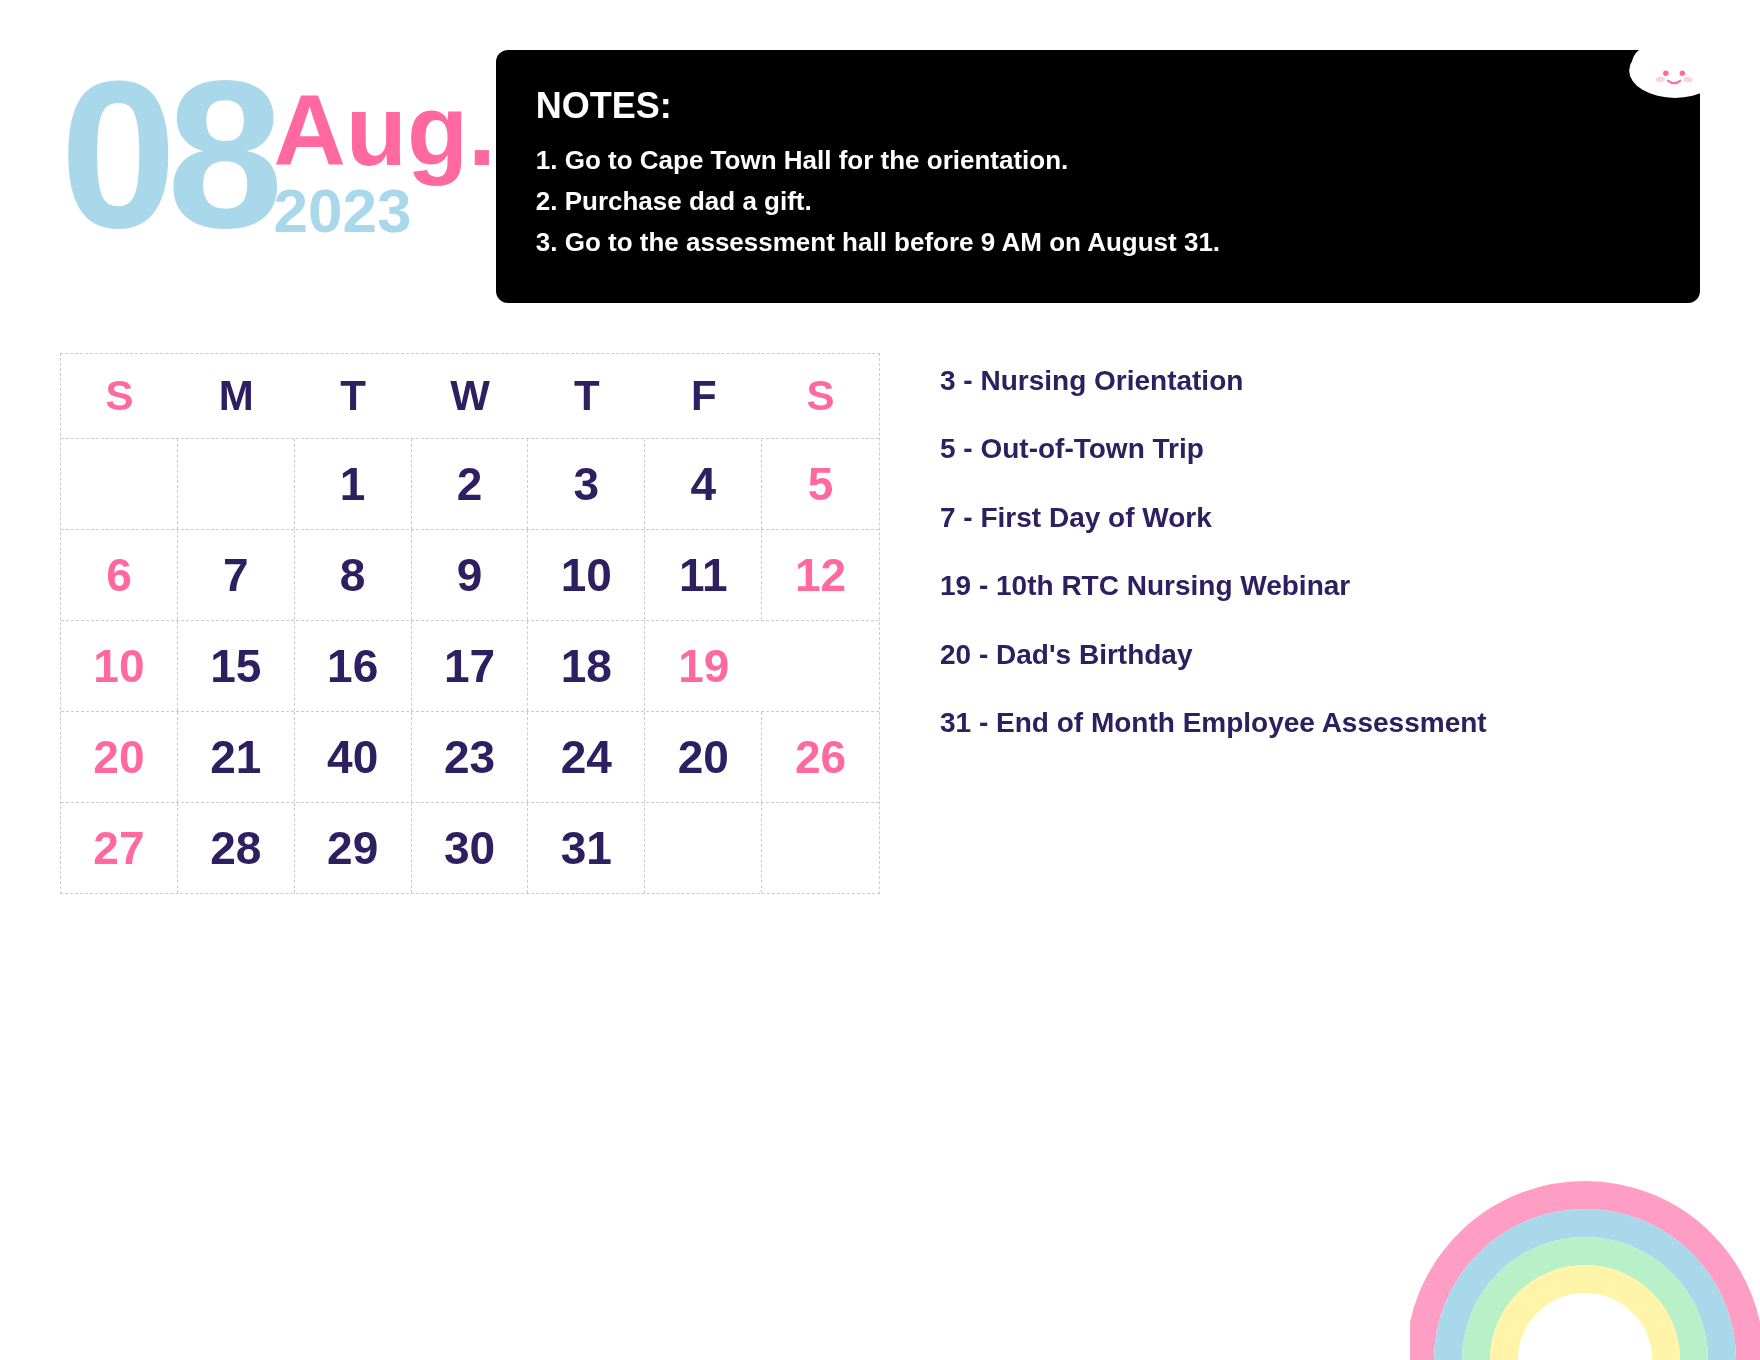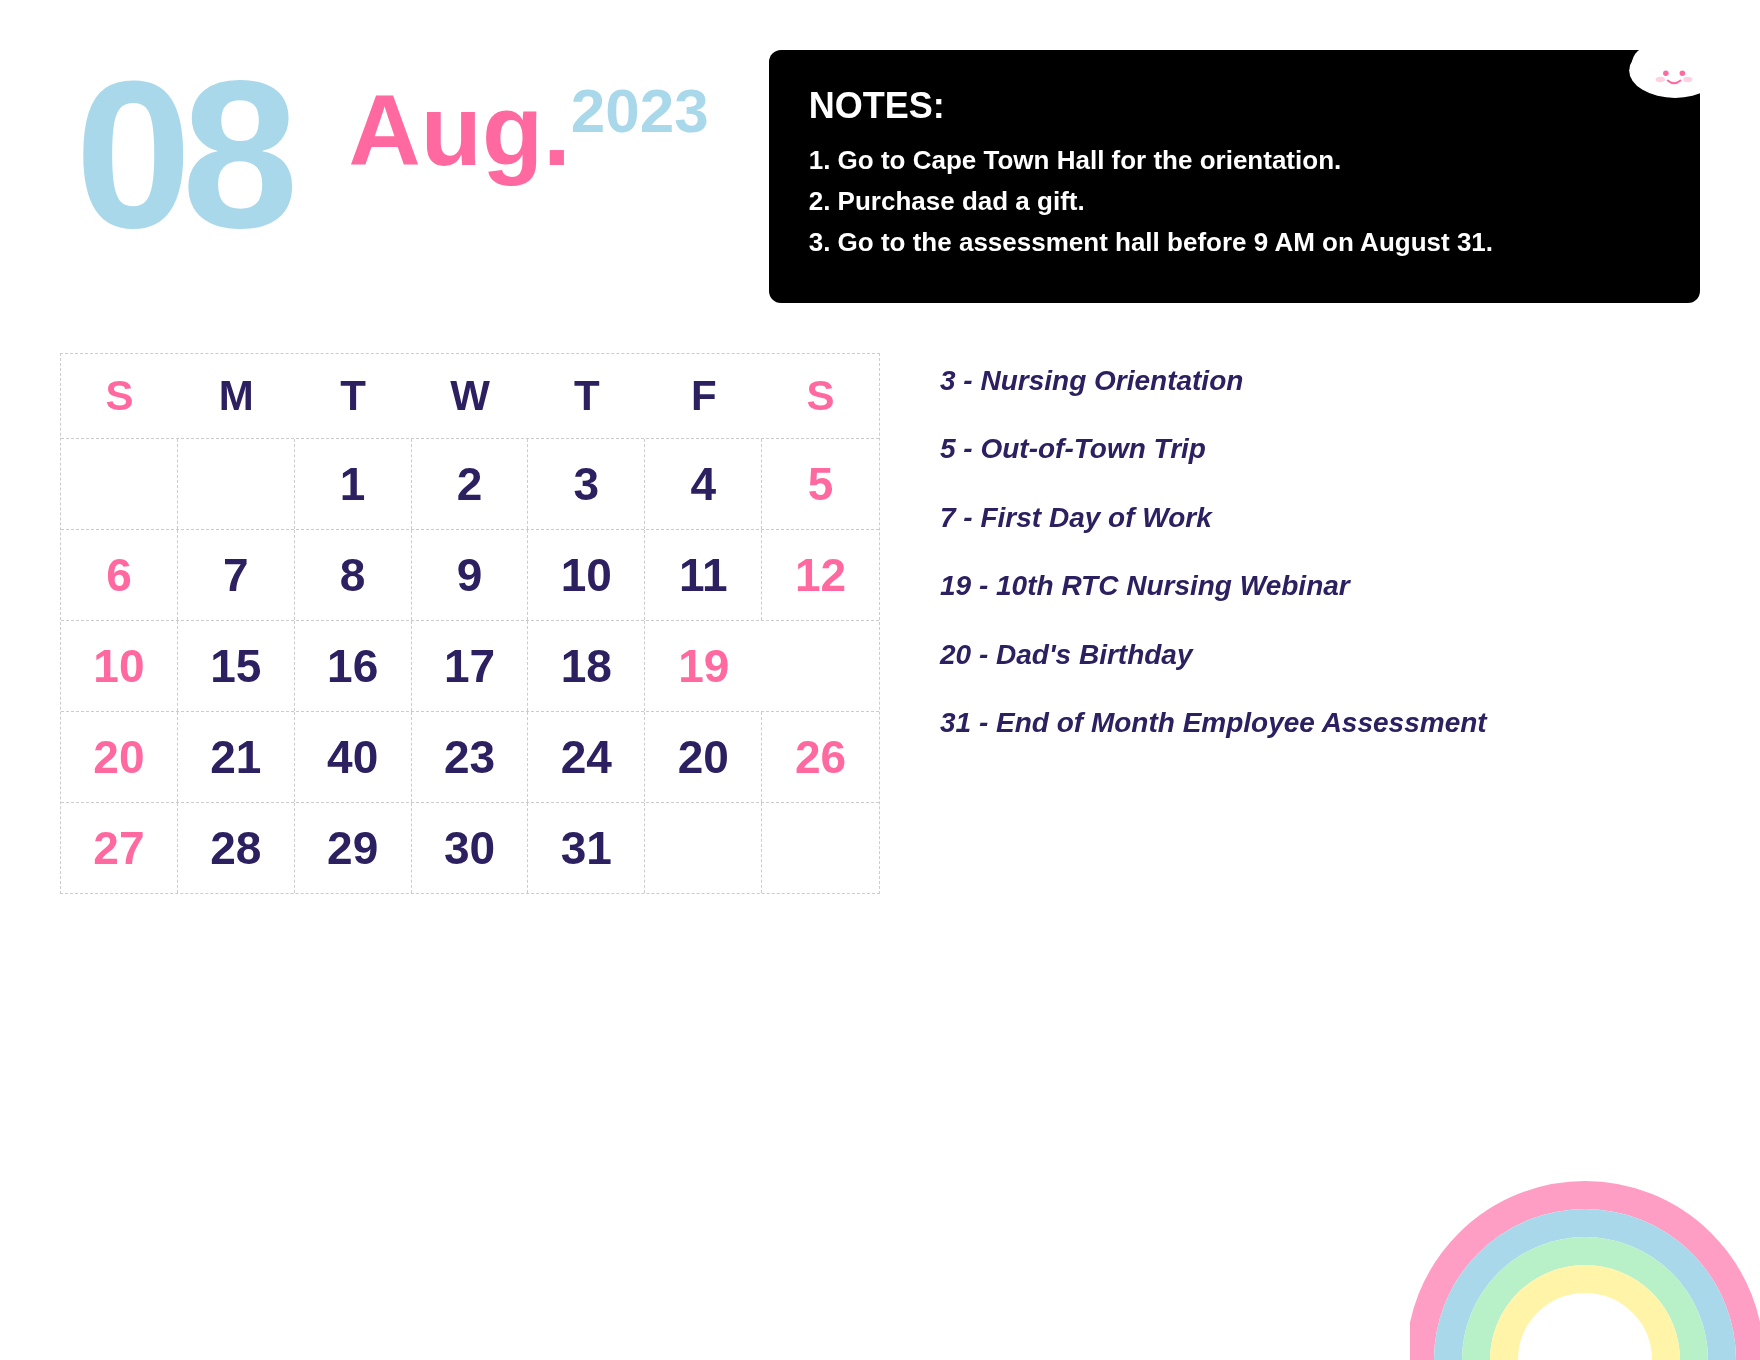--- a/index.html
+++ b/index.html
@@ -11,36 +11,34 @@
       font-family: 'Arial Rounded MT Bold', 'Arial', sans-serif;
       overflow: hidden;
       position: relative;
     }
 
     
     .header {
       display: flex;
       align-items: flex-start;
       padding: 50px 60px 0 60px;
-      gap: 60px;
-      margin-left: 15px;
     }
 
     .month-number {
       font-size: 210px;
       font-weight: 900;
       color: #a8d8ea;
       line-height: 1;
       font-family: 'Arial Rounded MT Bold', 'Arial', sans-serif;
       letter-spacing: -10px;
     }
 
     .month-year {
       display: flex;
-      flex-direction: row;
+      flex-direction: column;
       justify-content: space-between;
       padding-top: 30px;
     }
 
     .month-name {
       font-size: 100px;
       font-weight: 900;
       color: #ff69a0;
       line-height: 1;
       font-family: 'Arial Rounded MT Bold', 'Arial', sans-serif;
@@ -176,21 +174,20 @@
       padding-top: 10px;
     }
 
     .event-item {
       margin-bottom: 32px;
       font-size: 28px;
       font-weight: 900;
       color: #2d2060;
       font-family: 'Arial Rounded MT Bold', 'Arial', sans-serif;
       line-height: 1.3;
-      font-style: italic;
     }
 
     
     .rainbow-decoration {
       position: absolute;
       bottom: 0;
       right: 0;
       width: 350px;
       height: 250px;
       overflow: hidden;

